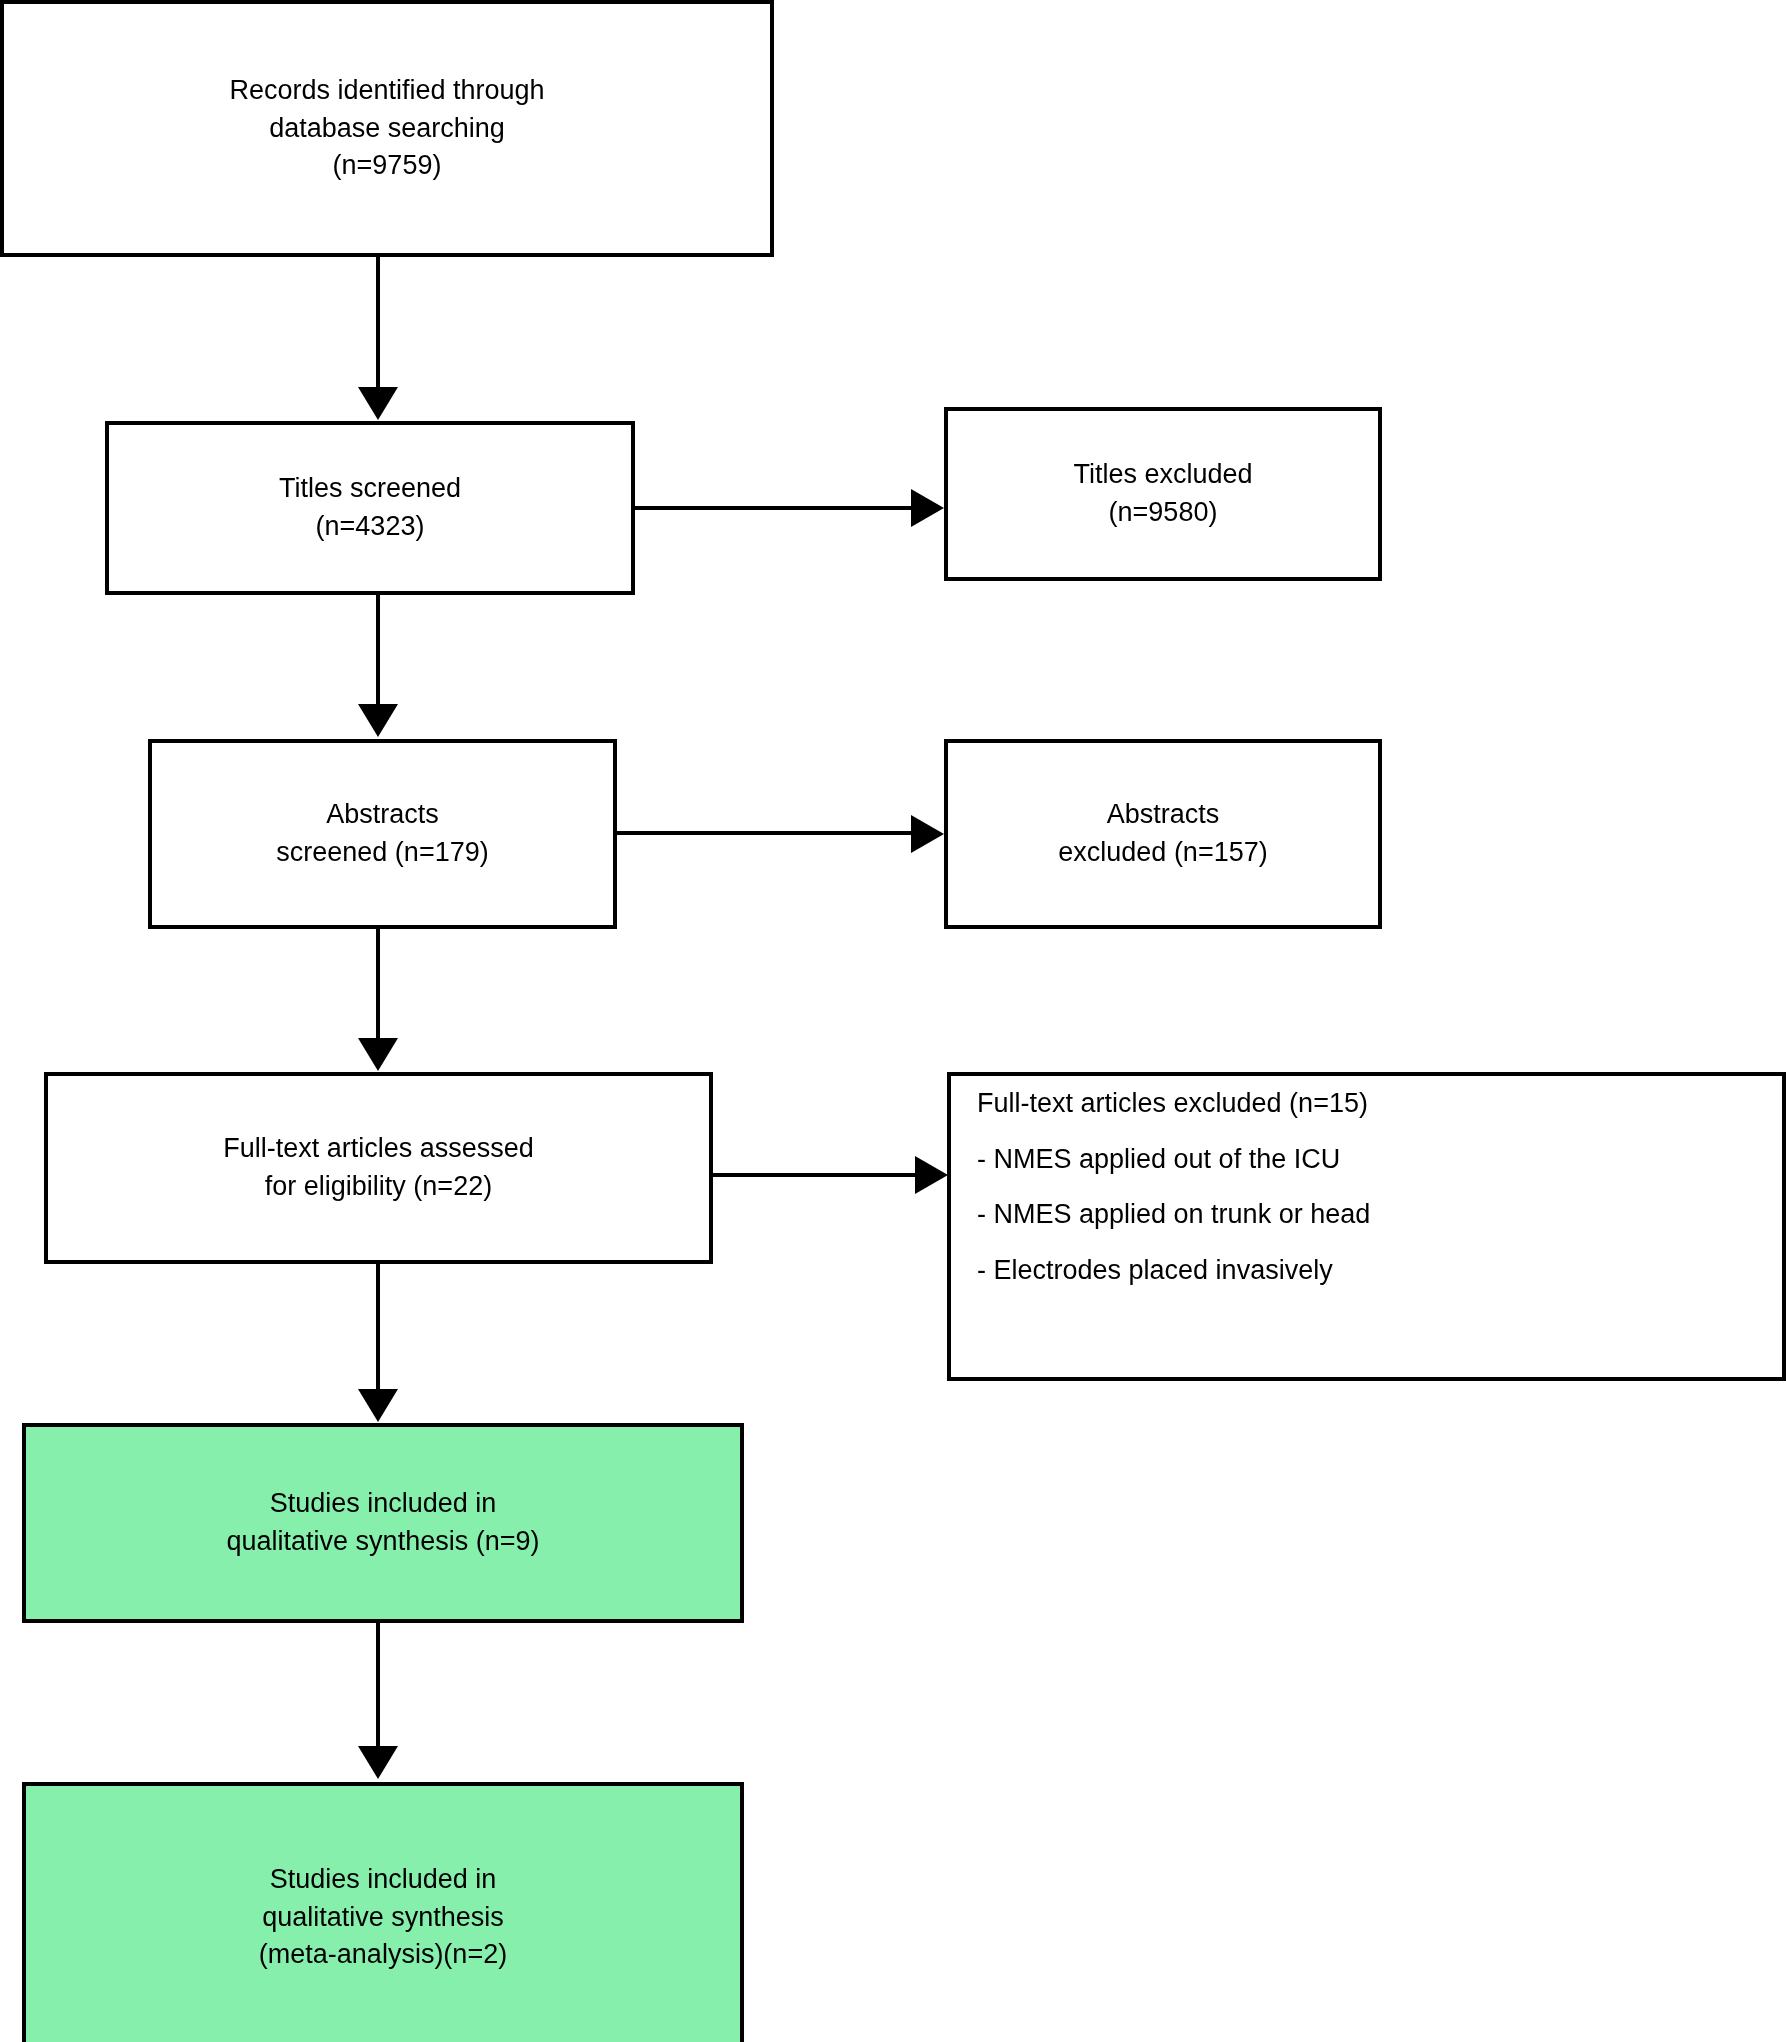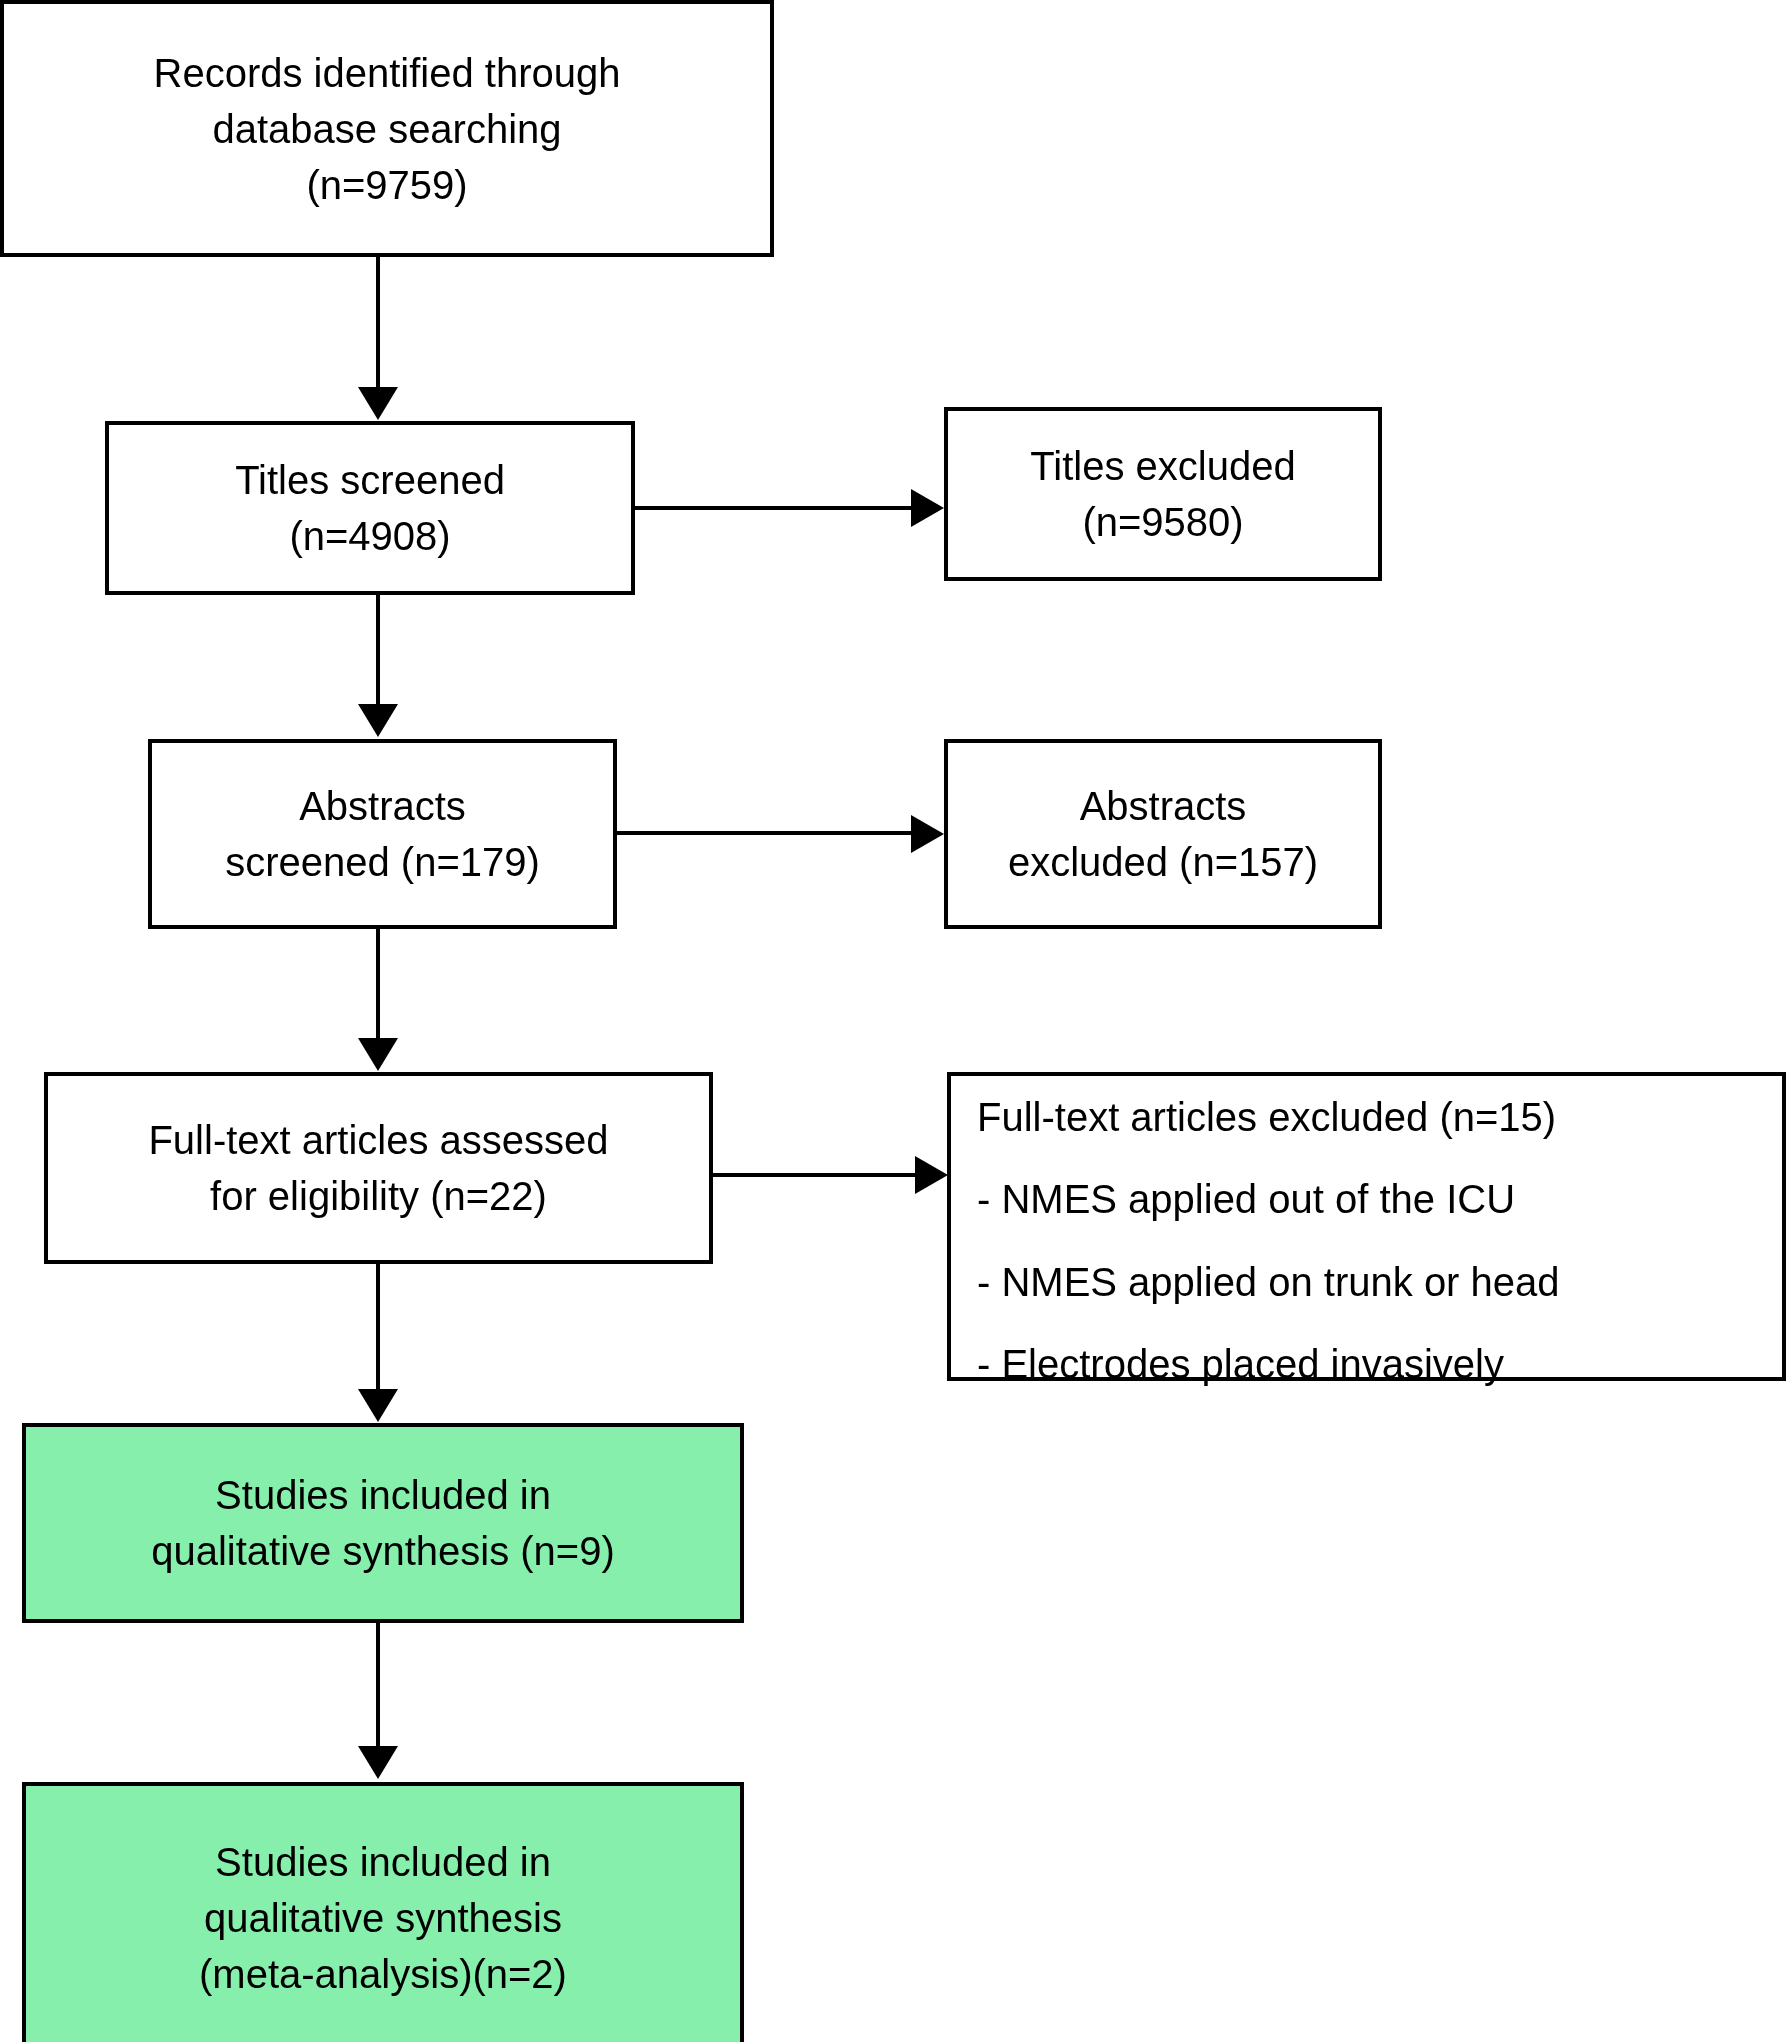--- a/index.html
+++ b/index.html
@@ -19,21 +19,21 @@
   .node {
     position: absolute;
     box-sizing: border-box;
     border: 4.1px solid #000000;
     background: #ffffff;
     display: flex;
     align-items: center;
     justify-content: center;
     text-align: center;
     color: #000000;
-    font-size: 40px;
+    font-size: 27px;
     line-height: 1.40;
     font-family: "Liberation Sans", sans-serif;
   }
   .node.shaded {
     background: #86efac;
   }
   .node .txt {
     width: 100%;
     white-space: pre-line;
     padding: 0 8.2px;
@@ -87,21 +87,21 @@
     <span class="txt">Records identified through
 database searching
 (n=9759)</span>
   </div>
 
   <div class="vline" style="left:376px; top:257px; height:132px;"></div>
   <div class="arrow-down" style="left:358px; top:387px;"></div>
 
   <div class="node" style="left:105px; top:421px; width:530px; height:174px;">
     <span class="txt">Titles screened
-(n=4908)</span>
+(n=4323)</span>
   </div>
 
   <div class="hline" style="left:635px; top:506px; width:280px;"></div>
   <div class="arrow-right" style="left:911px; top:489px;"></div>
 
   <div class="node" style="left:944px; top:407px; width:438px; height:174px;">
     <span class="txt">Titles excluded
 (n=9580)</span>
   </div>
 

